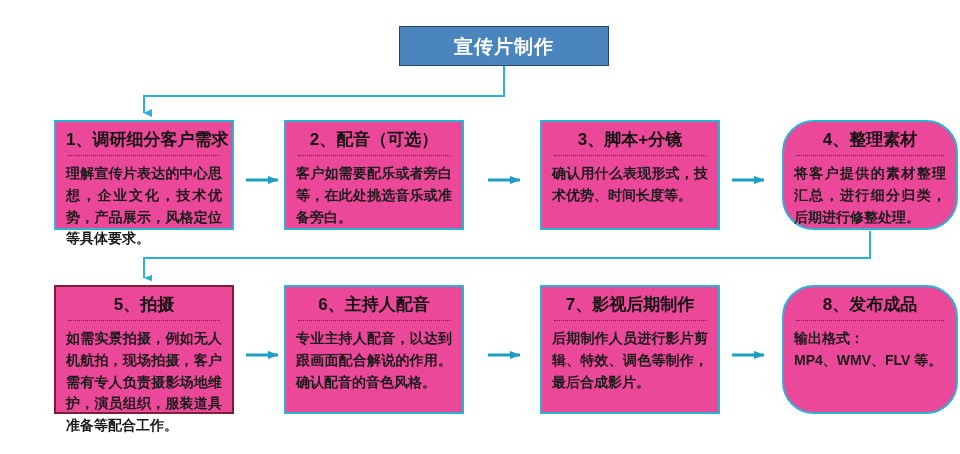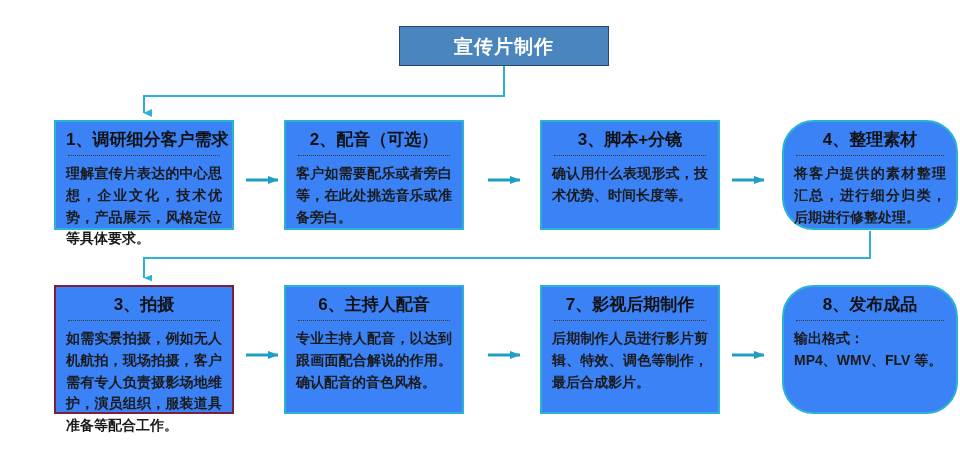--- a/index.html
+++ b/index.html
@@ -43,21 +43,21 @@
     font-size: 19px;
     font-weight: bold;
     letter-spacing: 1px;
     line-height: 1;
   }
 
   
   .step-box {
     position: absolute;
     box-sizing: border-box;
-    background: #3b82f6;
+    background: #ec4899;
     border: 2px solid #2ab3d4;
     padding: 8px 10px 6px 10px;
   }
   .step-box.accent-red {
     border-color: #7c1f38;
   }
   .step-head {
     text-align: center;
     font-size: 17px;
     font-weight: bold;
@@ -171,21 +171,21 @@
     <div class="step-body">确认用什么表现形式，技术优势、时间长度等。</div>
   </div>
 
   <div class="step-box r1 c4">
     <div class="step-head">4、整理素材</div>
     <div class="step-rule"></div>
     <div class="step-body">将客户提供的素材整理汇总，进行细分归类，后期进行修整处理。</div>
   </div>
 
   <div class="step-box r2 c1 accent-red">
-    <div class="step-head">3、拍摄</div>
+    <div class="step-head">5、拍摄</div>
     <div class="step-rule"></div>
     <div class="step-body">如需实景拍摄，例如无人机航拍，现场拍摄，客户需有专人负责摄影场地维护，演员组织，服装道具准备等配合工作。</div>
   </div>
 
   <div class="step-box r2 c2">
     <div class="step-head">6、主持人配音</div>
     <div class="step-rule"></div>
     <div class="step-body">专业主持人配音，以达到跟画面配合解说的作用。确认配音的音色风格。</div>
   </div>
 

